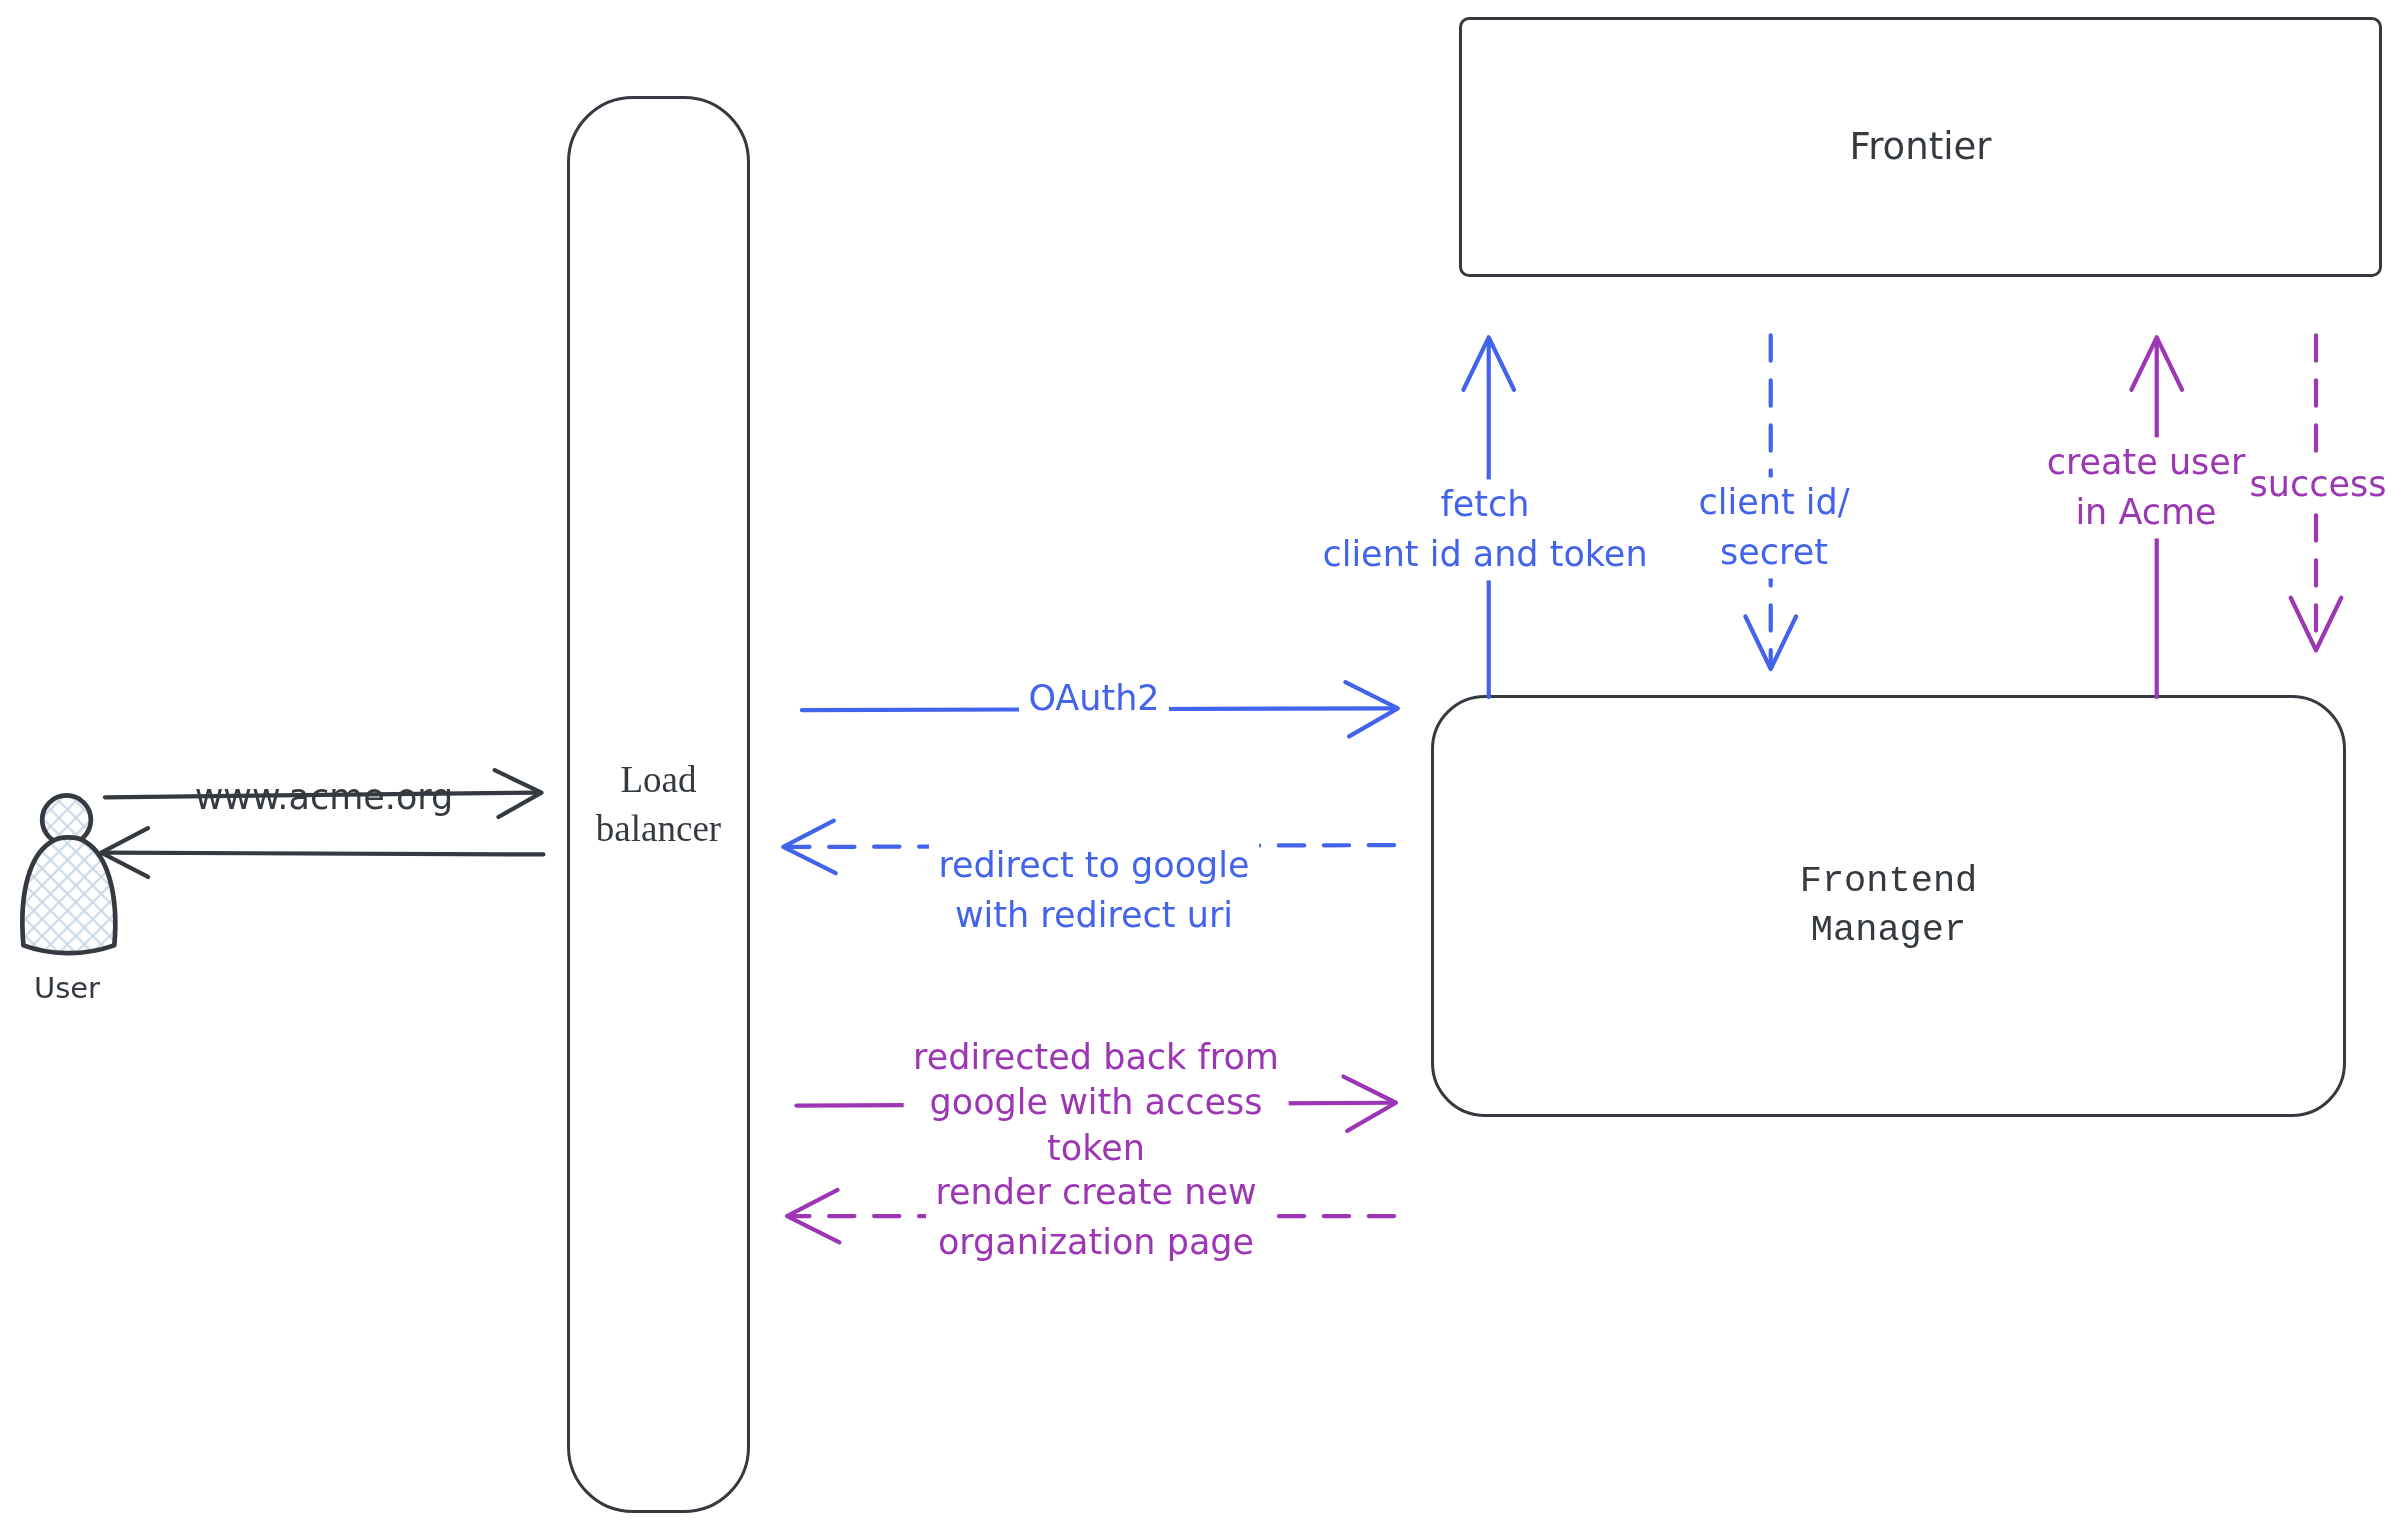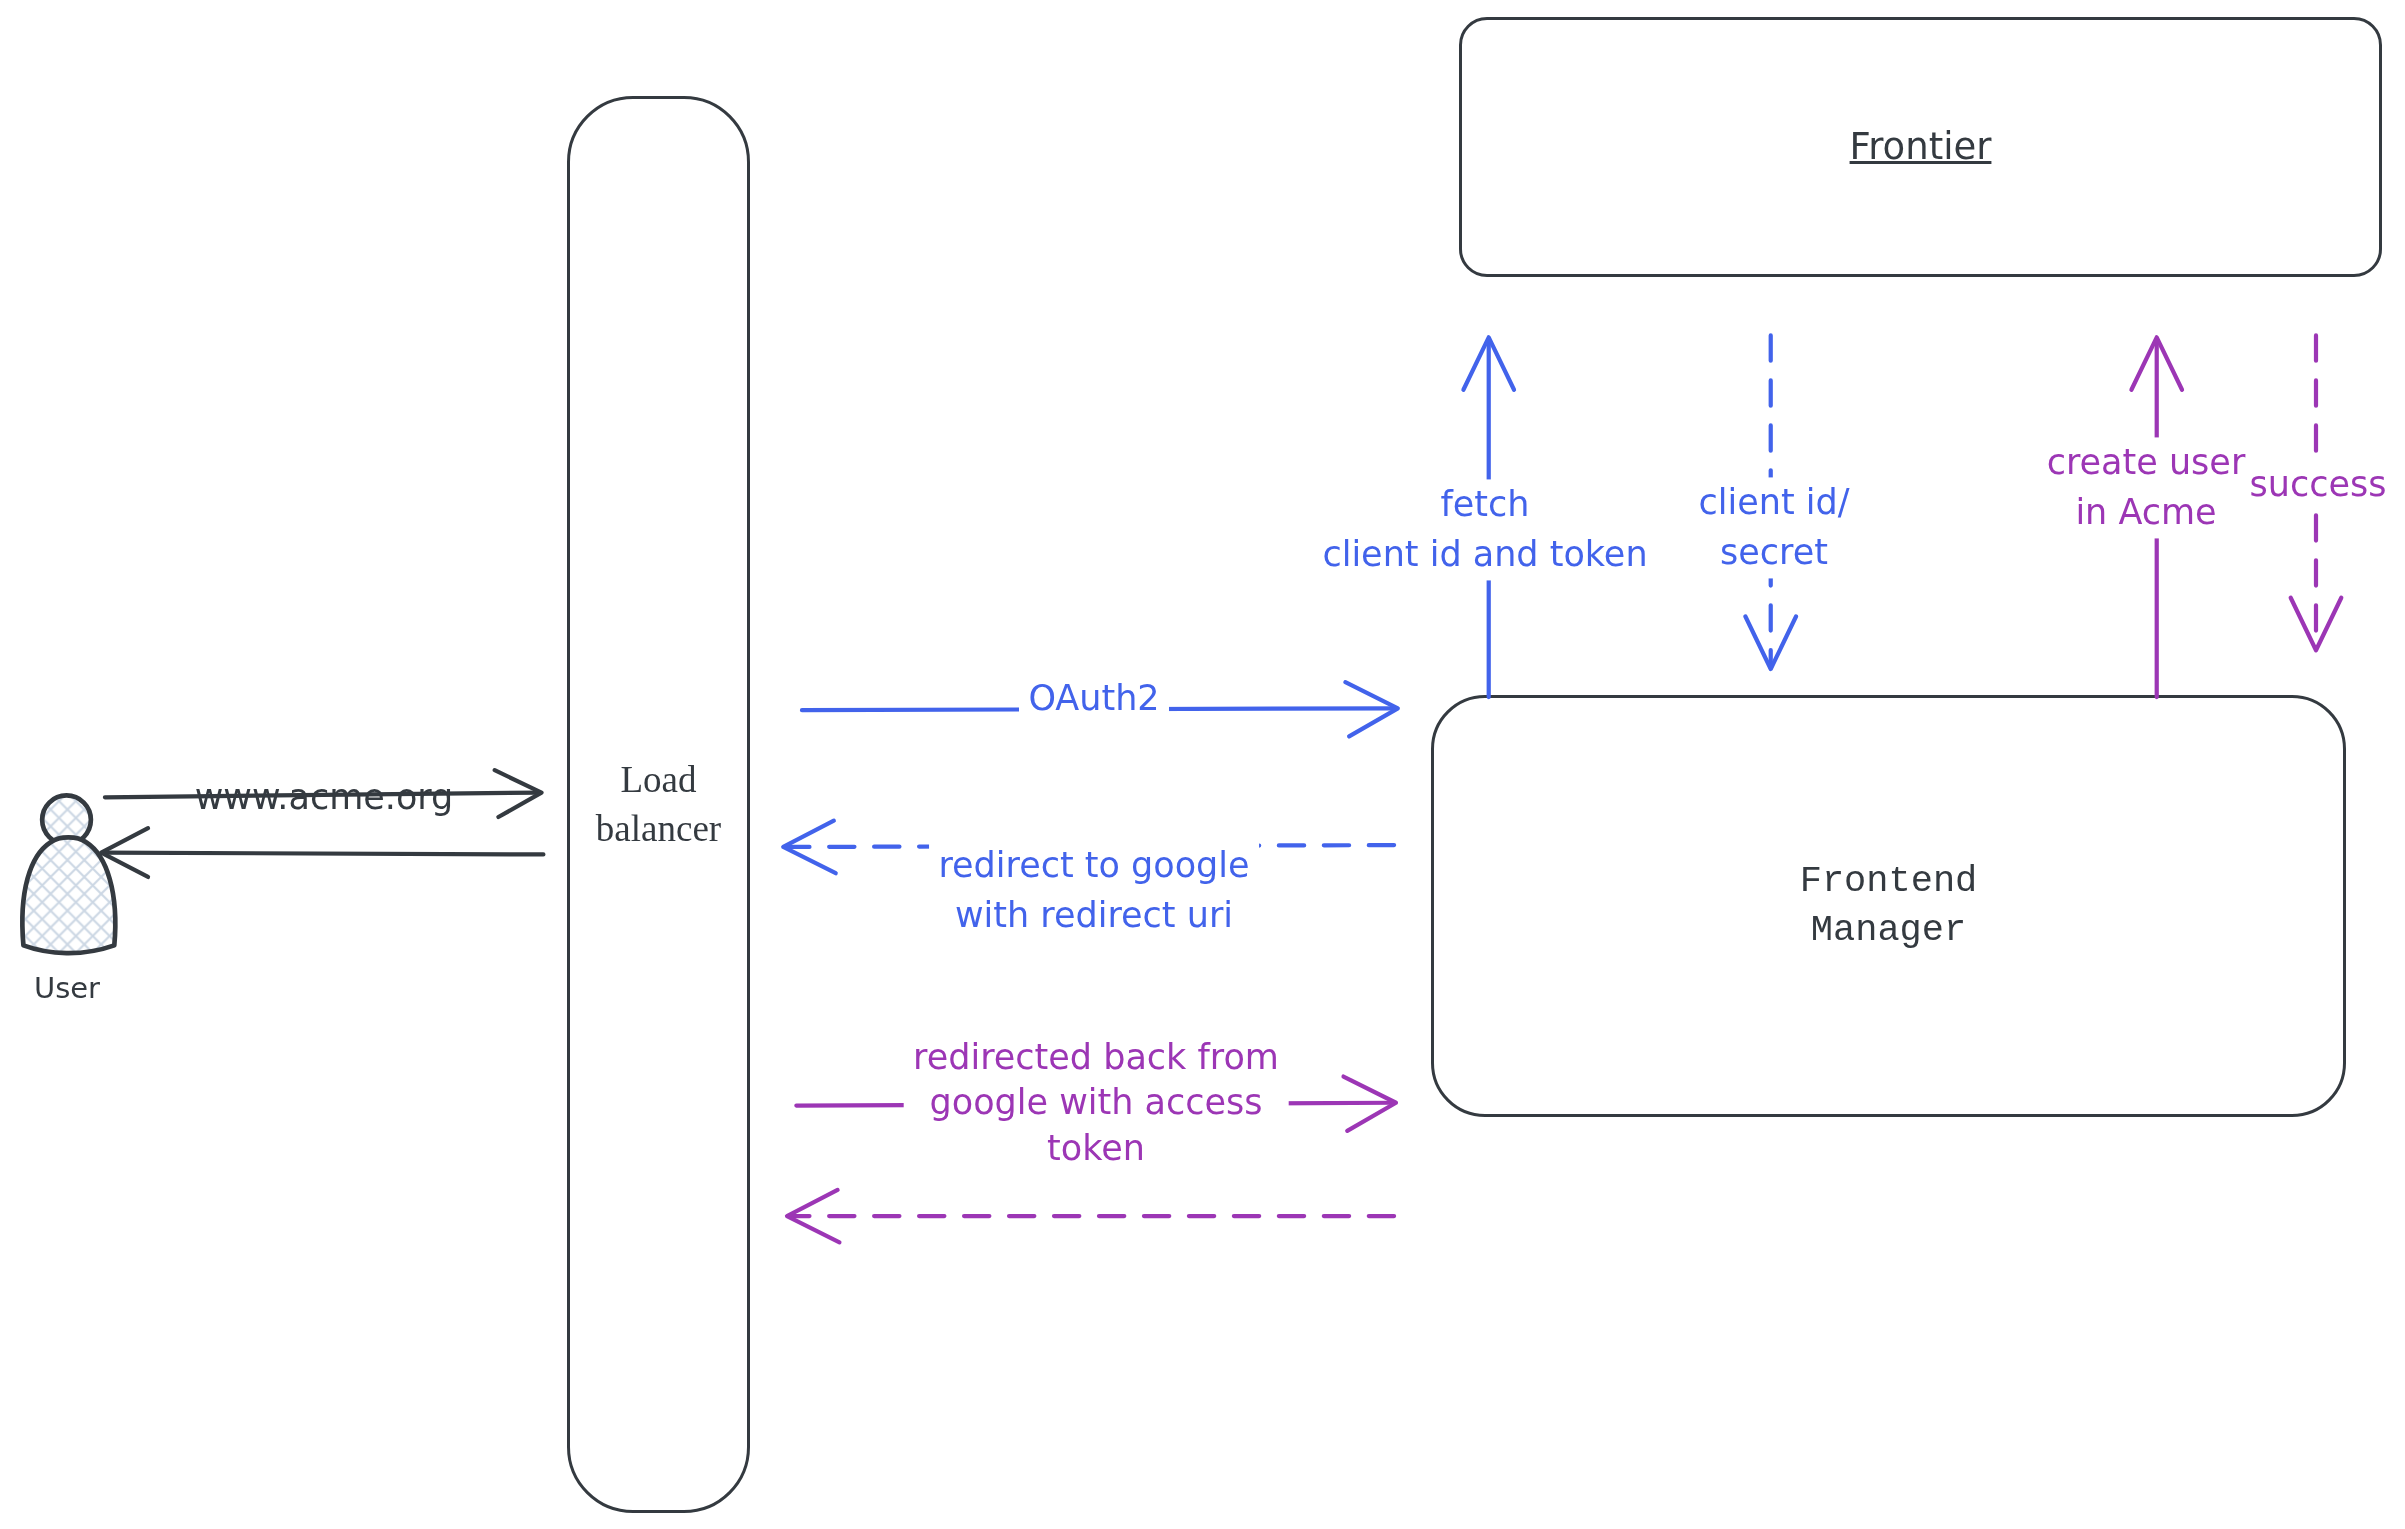--- a/index.html
+++ b/index.html
@@ -36,21 +36,21 @@
 </head>
 <body>
 
 <div class="canvas">
 
   <div class="box" style="left:567px;top:96px;width:183px;height:1417px;border-radius:66px;font-family:Liberation Serif, serif;">
     <div class="bl">Load</div>
     <div class="bl">balancer</div>
   </div>
 
-  <div class="box" style="left:1459px;top:17px;width:923px;height:260px;border-radius:28px;text-decoration:underline;">
+  <div class="box" style="left:1459px;top:17px;width:923px;height:260px;border-radius:10px;">
     <div class="bl">Frontier</div>
   </div>
 
   <div class="box" style="left:1431px;top:695px;width:915px;height:422px;border-radius:54px;font-family:Liberation Mono, monospace;">
     <div class="bl">Frontend</div>
     <div class="bl">Manager</div>
   </div>
 
   <svg class="layer" width="2405" height="1530" viewBox="0 0 2567 1633">
     <defs>
@@ -133,20 +133,24 @@
     <div>client id/</div>
     <div>secret</div>
   </div>
 
   <div class="lbl purple tight" style="left:1096px;top:1103px;">
     <div>redirected back from</div>
     <div>google with access</div>
     <div>token</div>
   </div>
 
+  <div class="lbl purple" style="left:1096px;top:1218px;">
+    <div>render create new</div>
+    <div>organization page</div>
+  </div>
 
   <div class="lbl purple" style="left:2146px;top:488px;">
     <div>create user</div>
     <div>in Acme</div>
   </div>
 
   <div class="lbl purple" style="left:2318px;top:485px;">success</div>
 
 </div>
 

